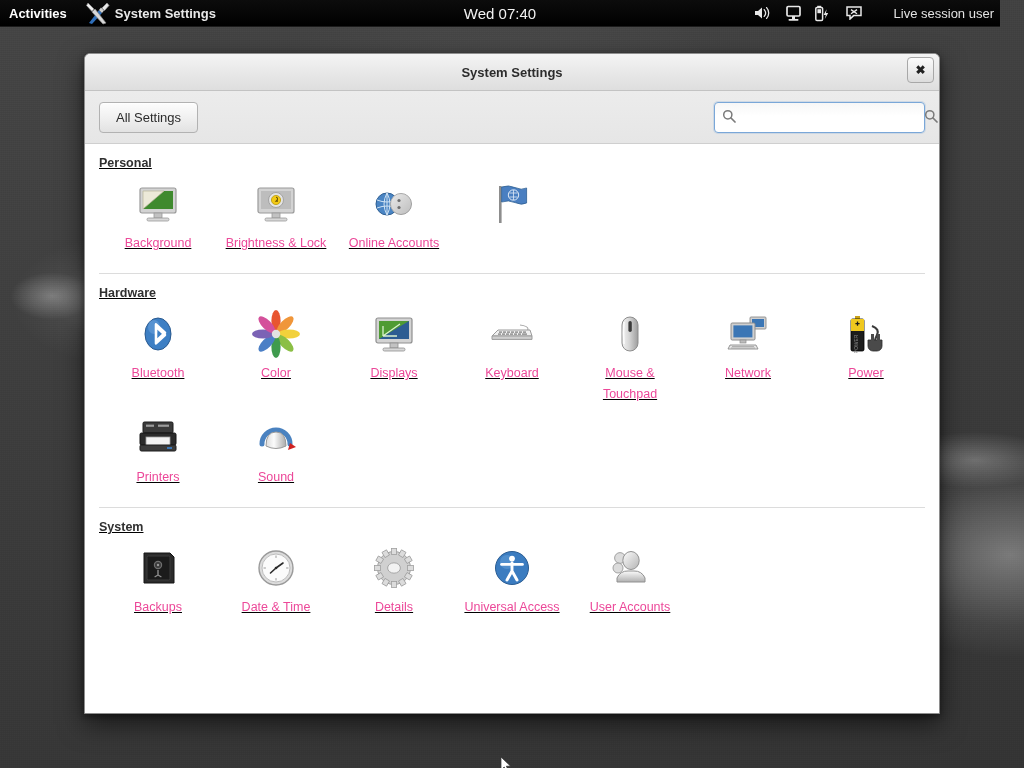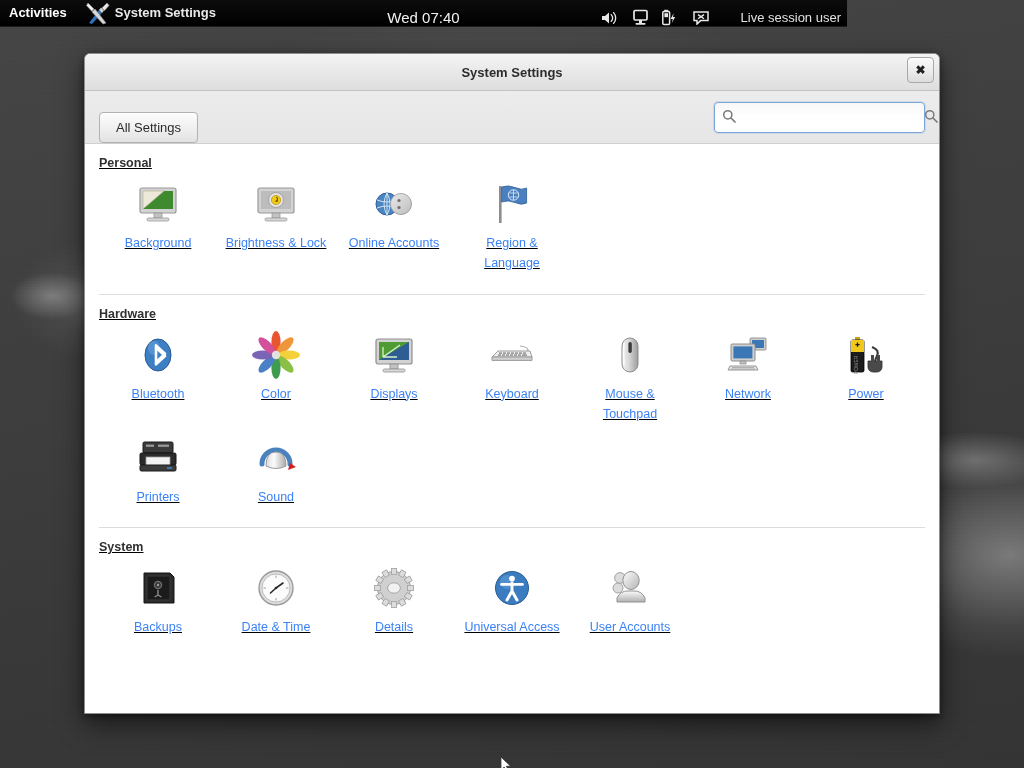--- a/index.html
+++ b/index.html
@@ -28,24 +28,24 @@
     position: absolute; inset: 0;
     opacity: .5;
     background-image:
       repeating-linear-gradient(0deg, rgba(255,255,255,.018) 0 1px, rgba(0,0,0,.018) 1px 2px),
       repeating-linear-gradient(90deg, rgba(255,255,255,.015) 0 1px, rgba(0,0,0,.015) 1px 2px);
   }
 
   
   #topbar {
     position: absolute; top: 0; left: 0;
-    width: 847px; height: 27px;
+    width: 1000px; height: 27px;
     background: linear-gradient(180deg, #0c0c0c 0%, #000000 100%);
     border-bottom: 1px solid #1b1b1b;
-    display: flex; align-items: flex-end;
+    display: flex; align-items: center;
     color: #e6e6e6;
     font-size: 13px;
     z-index: 50;
   }
   #topbar .tb-activities {
     font-weight: bold;
     padding: 0 10px 0 9px;
     color: #ffffff;
     line-height: 27px;
   }
@@ -102,21 +102,21 @@
   }
   #close-button .x-glyph {
     font-size: 12px; font-weight: bold; color: #222; line-height: 1;
   }
 
   #toolbar {
     position: relative;
     height: 53px;
     background: linear-gradient(180deg, #ececec 0%, #e6e6e6 100%);
     border-bottom: 1px solid #cfcfcf;
-    display: flex; align-items: flex-end;
+    display: flex; align-items: center;
     padding: 0 14px;
   }
   #all-settings-button {
     margin-left: 0;
     height: 31px;
     padding: 0 16px;
     border: 1px solid #b2b2b2;
     border-radius: 4px;
     background: linear-gradient(180deg, #fdfdfd 0%, #f0f0f0 52%, #e2e2e2 100%);
     font-size: 13px; color: #2b2b2b;
@@ -173,21 +173,21 @@
     display: flex; flex-direction: column; align-items: center;
     cursor: pointer;
     border-radius: 4px;
   }
   .tile-icon {
     width: 48px; height: 48px;
     display: flex; align-items: center; justify-content: center;
     margin-bottom: 5px;
   }
   .tile-label {
-    font-size: 12.5px; color: #3b82f6; text-align: center;
+    font-size: 12.5px; color: #ec4899; text-align: center;
     line-height: 1.62;
     max-width: 104px;
   }
 
   
   #cursor {
     position: absolute; left: 501px; top: 757px;
     width: 12px; height: 18px;
     z-index: 90; pointer-events: none;
   }
@@ -344,21 +344,20 @@
 
         <div class="tile">
           <div class="tile-icon">
             <svg width="48" height="48" viewBox="0 0 48 48">
               <rect x="11" y="6" width="2.6" height="37" fill="#8d8d8d"></rect>
               <path d="M13.6 7 q7 -2.4 13.5 0.6 q6.5 3 11.5 0.4 v15 q-5 2.6 -11.5 -0.4 q-6.5 -3 -13.5 -0.6 Z" fill="#4a7fc1" stroke="#2f5f92" stroke-width=".8"></path>
               <circle cx="25.5" cy="15" r="5.2" fill="none" stroke="#dfeaf6" stroke-width="1"></circle>
               <path d="M21.4 13 h8.2 M21.4 17 h8.2 M25.5 10 v10" stroke="#dfeaf6" stroke-width=".8"></path>
             </svg>
           </div>
-          <div class="tile-label">Region &amp; Language</div>
         </div>
       </div>
     </div>
 
     <div class="section">
       <div class="section-sep"></div>
       <div class="section-title">Hardware</div>
       <div class="tile-grid">
 
         <div class="tile">

